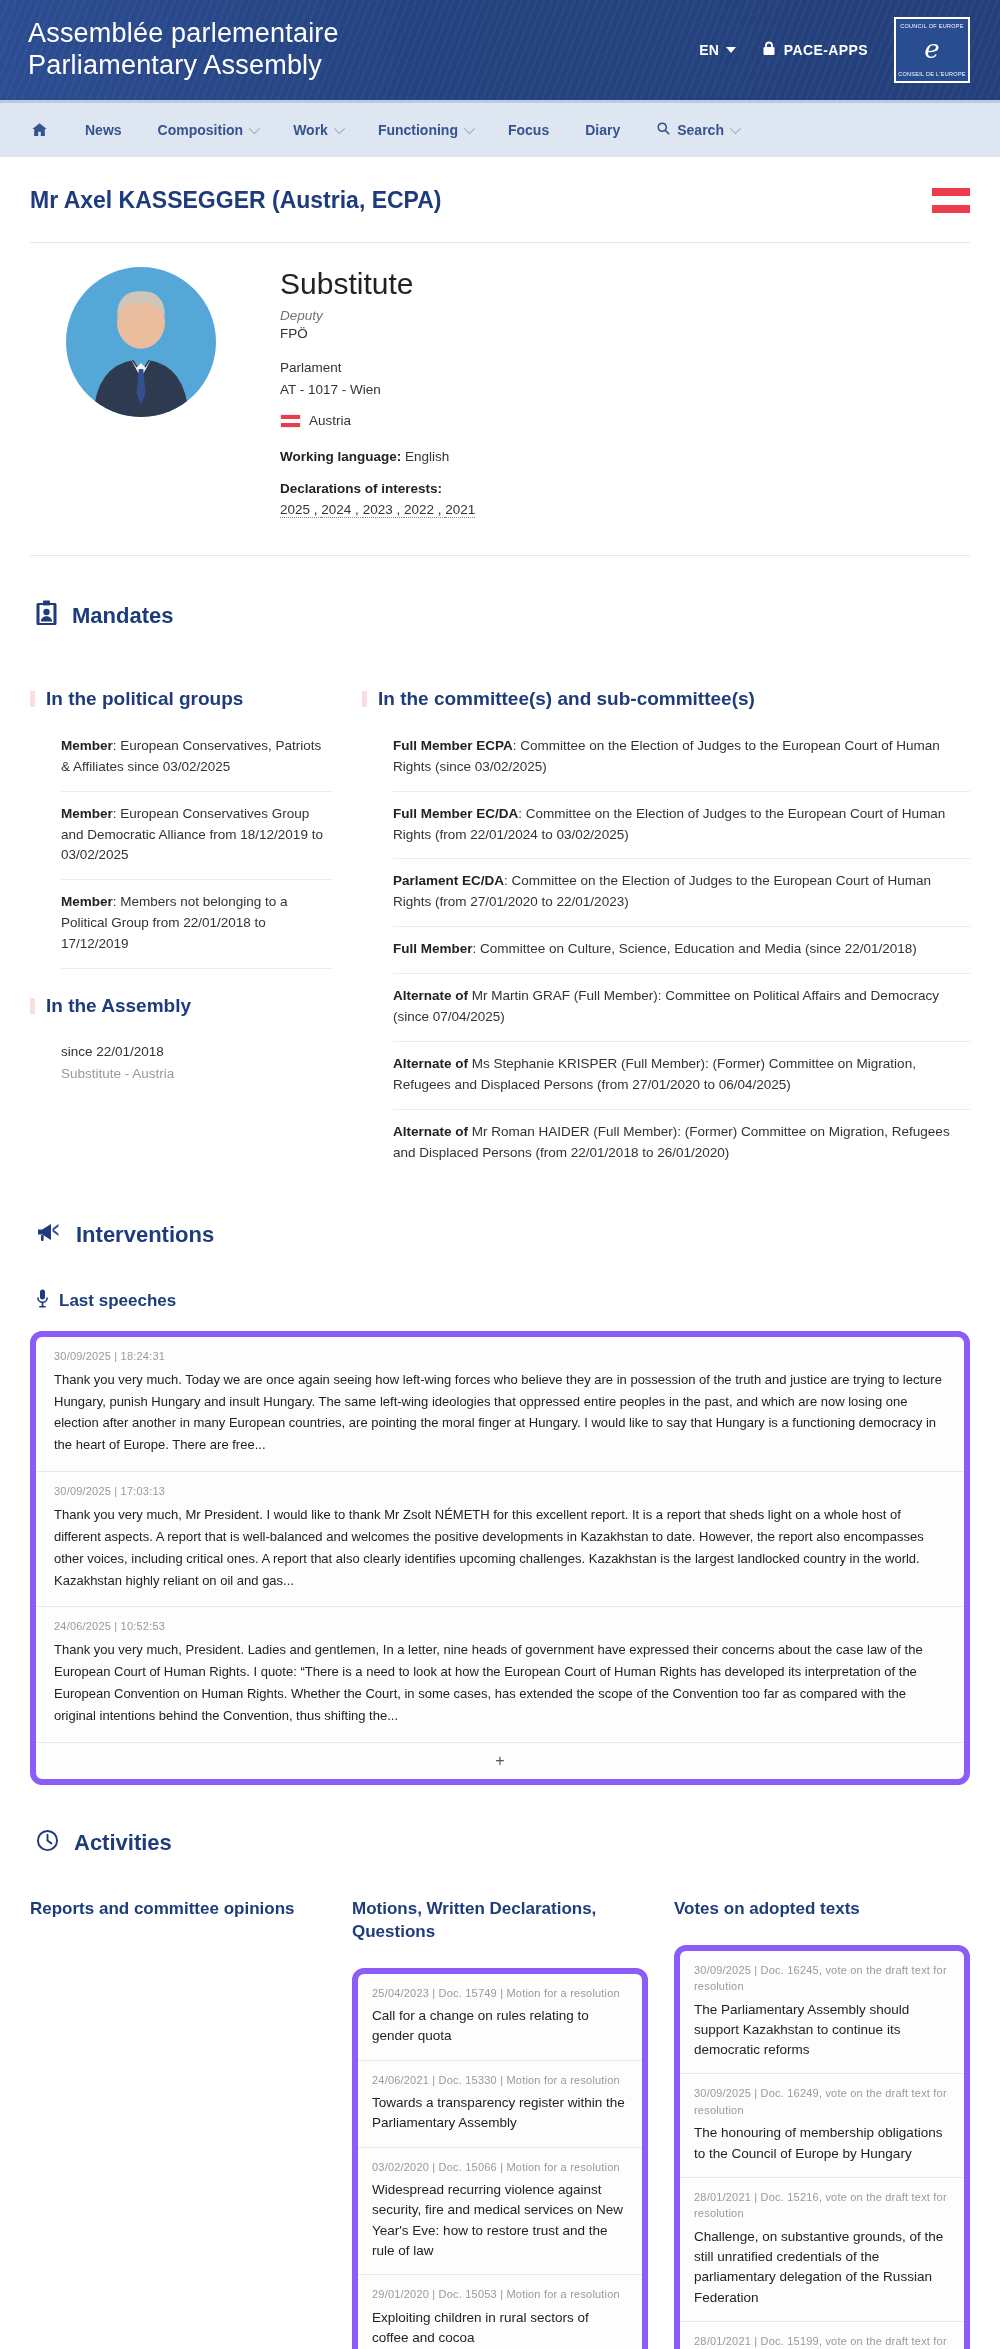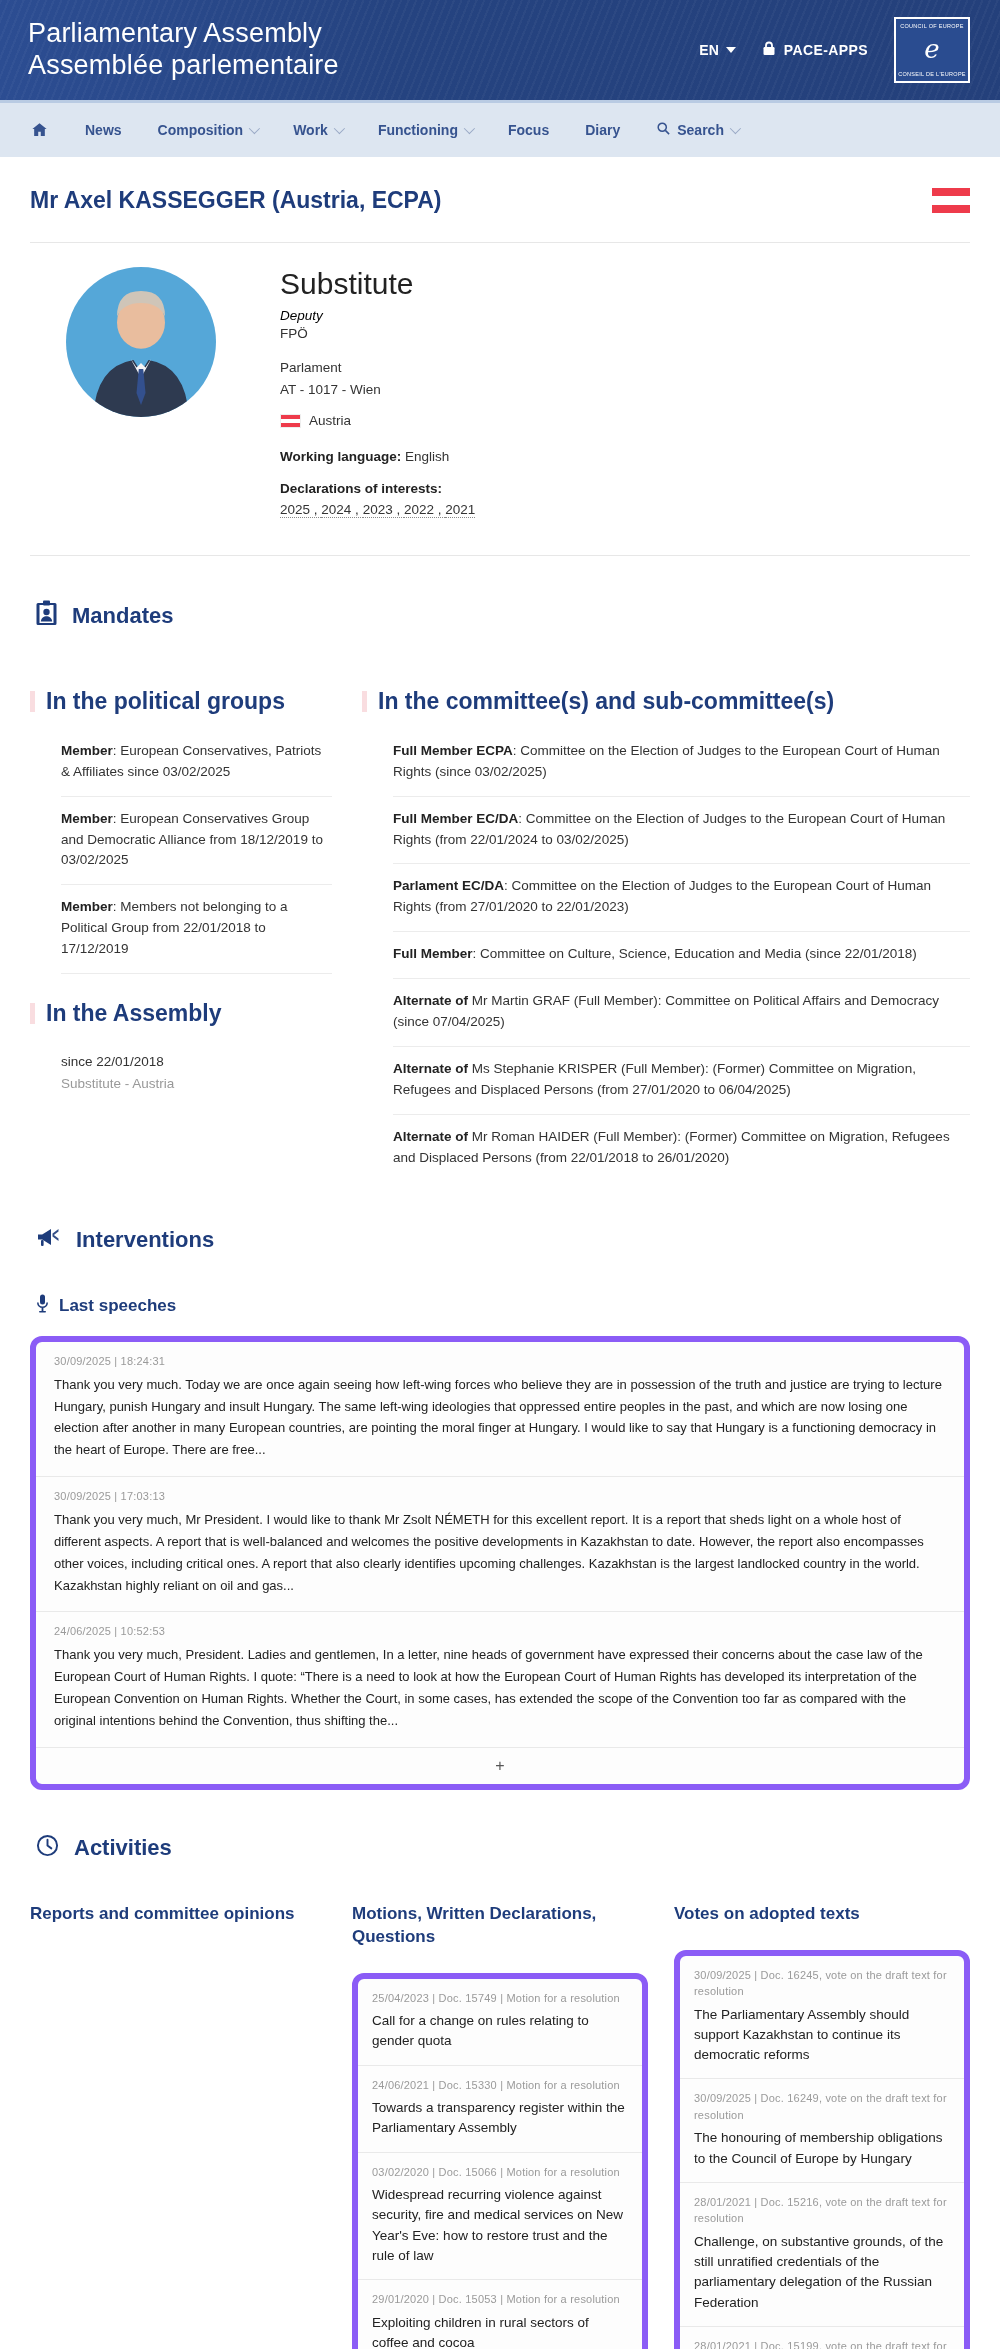--- a/index.html
+++ b/index.html
@@ -49,35 +49,35 @@
   .flag { display:inline-block; overflow:hidden; }
   .flag .r { background:#ee3b4b; } .flag .w { background:#fff; }
   .flag-lg { width:38px; height:26px; } .flag-lg div { height:33.33%; }
   .flag-sm { width:21px; height:14px; vertical-align:-2px; border:1px solid #eee; } .flag-sm div { height:33.33%; }
   .divider { border:0; border-top:1px solid #e7e7e7; margin:0; }
 
   
   .profile { display:flex; gap:64px; padding:24px 0 38px 36px; }
   .avatar { width:150px; height:150px; border-radius:50%; overflow:hidden; flex-shrink:0; }
   .profile-info .role { font-size:30px; color:#222; font-weight:400; margin-bottom:7px; }
-  .profile-info .function { font-style:italic; color:#000000; margin-bottom:3px; }
+  .profile-info .function { font-style:italic; color:#737373; margin-bottom:3px; }
   .profile-info .party { margin-bottom:16px; }
   .addr { line-height:1.65; }
   .country-row { display:flex; align-items:center; gap:8px; margin-top:8px; }
   .work-lang { margin-top:17px; }
   .decl { margin-top:17px; }
   .decl-years { margin-top:6px; }
   .year-link { border-bottom:1px dotted #888; cursor:pointer; }
   .year-link:not(:last-child)::after { content:" , "; border-bottom:none; }
   b.lbl { color:#222; }
 
   
   .section-heading { display:flex; align-items:center; gap:15px; color:#1e3c7b; font-size:22px; font-weight:700; margin:44px 0 40px 6px; }
   .section-heading svg { flex-shrink:0; }
-  .subheading { color:#1e3c7b; font-size:23px; font-weight:700; margin:16px 0 14px; position:relative; }
+  .subheading { color:#1e3c7b; font-size:19px; font-weight:700; margin:16px 0 14px; position:relative; }
   .subheading::before { content:""; position:absolute; left:-16px; top:3px; bottom:3px; width:5px; background:#f9dde0; }
   .sub-sm { font-size:17px; display:flex; align-items:center; gap:10px; margin:0 0 18px 6px; }
   .sub-sm::before { display:none; }
 
   .mandates-grid { display:flex; gap:30px; }
   .col-groups { width:302px; flex-shrink:0; padding-left:16px; }
   .col-committees { flex:1; padding-left:16px; }
   .entry { padding:12px 0 13px; border-bottom:1px solid #ececec; line-height:1.55; margin-left:15px; }
   .entry:last-child { border-bottom:none; }
   .assembly-block { margin-left:15px; padding-top:10px; line-height:1.6; }
@@ -96,22 +96,22 @@
   .act-title { font-size:17px; font-weight:700; color:#1e3c7b; line-height:1.35; margin:0 0 24px; }
   .card { padding:11px 14px 13px; border-bottom:1px solid #e9e9e9; cursor:pointer; }
   .card .meta-line { margin-bottom:5px; line-height:1.5; }
   .card-title { color:#222; line-height:1.5; }
 </style>
 </head>
 <body>
 
 <header class="site-header">
   <div class="hdr-title">
+    <div>Assemblée parlementaire</div>
     <div>Parliamentary Assembly</div>
-    <div>Assemblée parlementaire</div>
   </div>
   <div class="hdr-right">
     <div class="lang-sel">
       <span>EN</span>
       <span class="caret-down"></span>
     </div>
     <div class="pace-apps">
       <span>
         <svg width="14" height="15" viewBox="0 0 14 15">
             <rect x="1.5" y="6" width="11" height="8" rx="1.2" fill="#fff"></rect>

